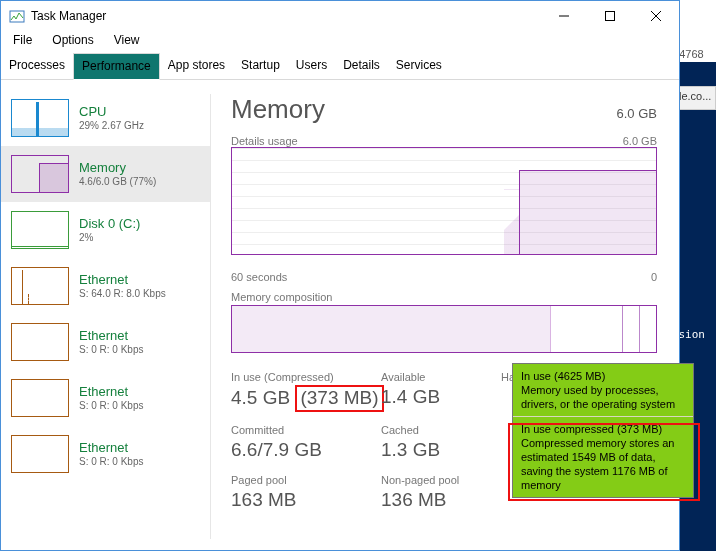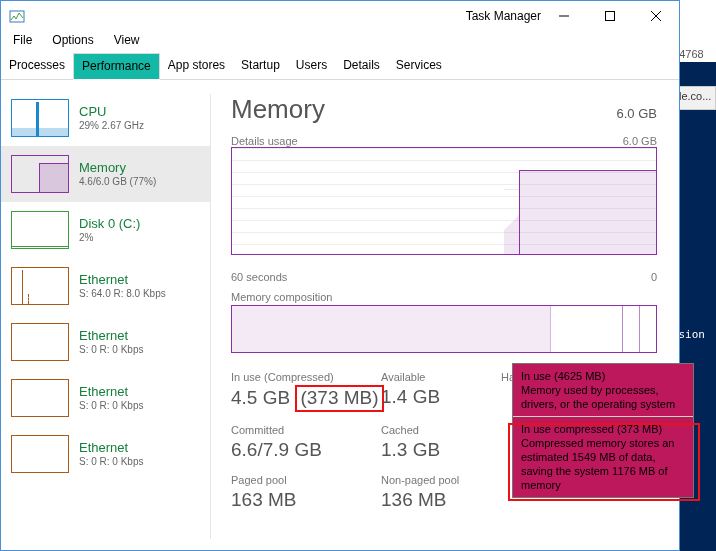--- a/index.html
+++ b/index.html
@@ -7,33 +7,33 @@
 
   
   .bg-right-blue { position: absolute; right: 0; top: 62px; width: 70px; bottom: 0; background: #012456; }
   .bg-right-white-top { position: absolute; right: 0; top: 0; width: 70px; height: 62px; background: #fff; border-left: 1px solid #dcdcdc; box-sizing: border-box; }
   .bg-right-url { position: absolute; right: 0; top: 48px; width: 60px; height: 15px; color: #555; font-size: 11px; text-align: left; overflow: hidden; white-space: nowrap; }
   .bg-right-tab { position: absolute; right: 0; top: 86px; width: 44px; height: 24px; background: #f1f1f1; border: 1px solid #ccc; color: #333; font-size: 11px; padding: 3px 6px; box-sizing: border-box; overflow: hidden; white-space: nowrap; }
   .bg-terminal-text { position: absolute; right: 4px; top: 300px; width: 60px; color: #fff; font-family: Consolas, monospace; font-size: 11px; line-height: 14px; text-align: left; white-space: pre; }
 
   
   .wnd { position: absolute; left: 0; top: 0; width: 680px; height: 551px; background: #fff; border: 1px solid #4a90d9; box-sizing: border-box; }
-  .titlebar { height: 30px; display: flex; align-items: center; border-bottom: 0; text-align: right; }
+  .titlebar { height: 30px; display: flex; align-items: center; border-bottom: 0; }
   .titlebar .icon { width: 16px; height: 16px; margin: 0 6px 0 8px; }
   .titlebar .title { flex: 1; font-size: 12px; color: #000; }
   .win-controls { display: flex; height: 30px; }
   .win-btn { width: 46px; display: flex; align-items: center; justify-content: center; }
   .win-btn svg { display: block; }
 
   .menubar { display: flex; gap: 16px; padding: 0 10px 4px 10px; font-size: 12px; color: #000; }
   .menubar span { padding: 2px 2px; }
 
   .tabs { display: flex; border-bottom: 1px solid #d9d9d9; padding-left: 0; font-size: 12px; }
   .tab { padding: 5px 8px 6px 8px; position: relative; color: #000; }
-  .tab.active { border: 1px solid #d9d9d9; border-bottom: 1px solid #fff; background: #14b8a6; margin-bottom: -1px; }
+  .tab.active { border: 1px solid #d9d9d9; border-bottom: 1px solid #fff; background: #0f766e; margin-bottom: -1px; }
 
   .body { display: flex; height: calc(100% - 30px - 22px - 28px); }
   .sidebar { width: 210px; padding-top: 10px; position: relative; }
   .divider { position: absolute; right: 0; top: 14px; bottom: 10px; width: 1px; background: #e6e6e6; }
 
   .side-item { display: flex; align-items: center; height: 48px; padding: 4px 8px 4px 10px; gap: 10px; }
   .side-item.selected { background: #eaeaea; }
   .thumb { width: 58px; height: 38px; border: 1px solid; box-sizing: border-box; position: relative; flex: 0 0 58px; }
   .thumb.cpu { border-color: #1a88cf; }
   .thumb.mem { border-color: #8e2fa7; }
@@ -70,21 +70,21 @@
   .stats { margin-top: 18px; display: grid; grid-template-columns: 150px 120px 120px; row-gap: 2px; }
   .stat-label { font-size: 11px; color: #777; }
   .stat-val { font-size: 19px; color: #555; font-weight: 400; line-height: 24px; }
   .stat-val.small { font-size: 19px; }
   .stat-spacer { height: 8px; grid-column: 1 / -1; }
 
   .inuse-wrap { white-space: nowrap; }
   .compressed-box { display: inline-block; border: 2px solid #e11; padding: 0 3px 1px 3px; line-height: 22px; }
 
   
-  .tooltip { position: absolute; left: 512px; top: 363px; width: 180px; border: 1px solid #767676; background: #be185d; font-size: 11px; color: #000; line-height: 14px; }
+  .tooltip { position: absolute; left: 512px; top: 363px; width: 180px; border: 1px solid #767676; background: #84cc16; font-size: 11px; color: #000; line-height: 14px; }
   .tooltip .sec { padding: 5px 8px; }
   .tooltip .rule { height: 1px; background: #d8d8c0; }
   .tooltip-red-frame { position: absolute; left: 508px; top: 423px; width: 188px; height: 74px; border: 2px solid #e11; pointer-events: none; }
 
 </style>
 </head>
 <body>
 <div class="stage">
 
   <div class="bg-right-white-top"></div>

